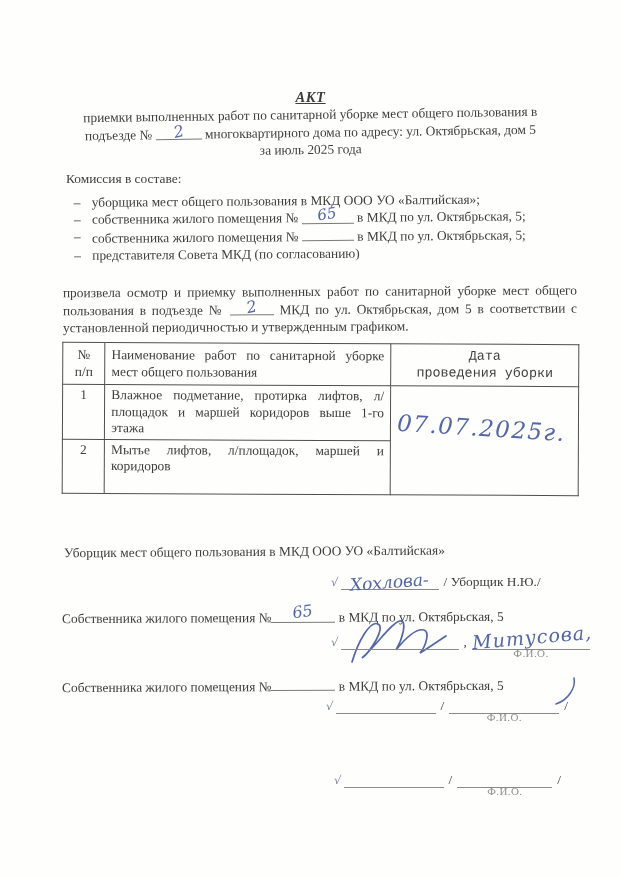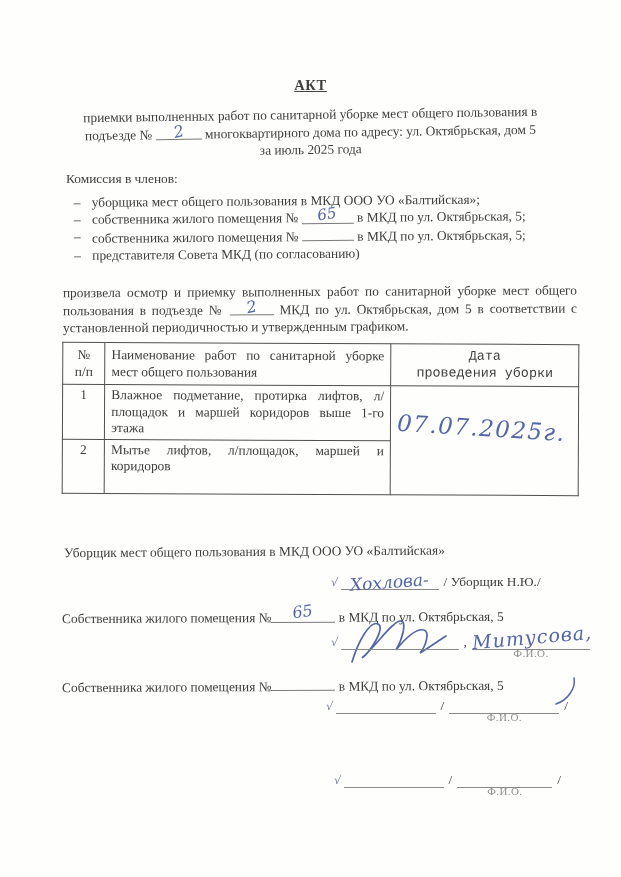--- a/index.html
+++ b/index.html
@@ -30,35 +30,35 @@
   .hand-name{font-size:19px;transform:rotate(-5deg);display:inline-block;letter-spacing:1px;}
   .rot-a{transform:rotate(-0.8deg);}
   .rot-b{transform:rotate(-0.45deg);}
   .rot-c{transform:rotate(-0.3deg);}
 </style>
 </head>
 <body>
 
 <div class="page">
 
-  <div class="abs ctr" style="left:0;right:0;top:76px;">
+  <div class="abs ctr" style="left:0;right:0;top:88px;font-style:italic;">
     <span class="title">АКТ</span>
   </div>
 
   <div class="abs fs ctr rot-a" style="left:48px;top:106px;width:525px;">
     <div>приемки выполненных работ по санитарной уборке мест общего пользования в</div>
     <div>
       <span>подъезде №</span>
       <span class="blank" style="width:46px;"><span class="hand hand-num">2</span></span>
       <span>многоквартирного дома по адресу: ул. Октябрьская, дом 5</span>
     </div>
     <div>за июль 2025 года</div>
   </div>
 
-  <div class="abs fs" style="left:66px;top:170px;">Комиссия в членов:</div>
+  <div class="abs fs" style="left:66px;top:170px;">Комиссия в составе:</div>
 
   <div class="abs fs rot-b" style="left:74px;top:192px;width:500px;">
     <div class="list-row">
       <span class="dash">–</span>
       <span>уборщика мест общего пользования в МКД ООО УО «Балтийская»;</span>
     </div>
     <div class="list-row">
       <span class="dash">–</span>
       <span>
         <span>собственника жилого помещения №</span>

